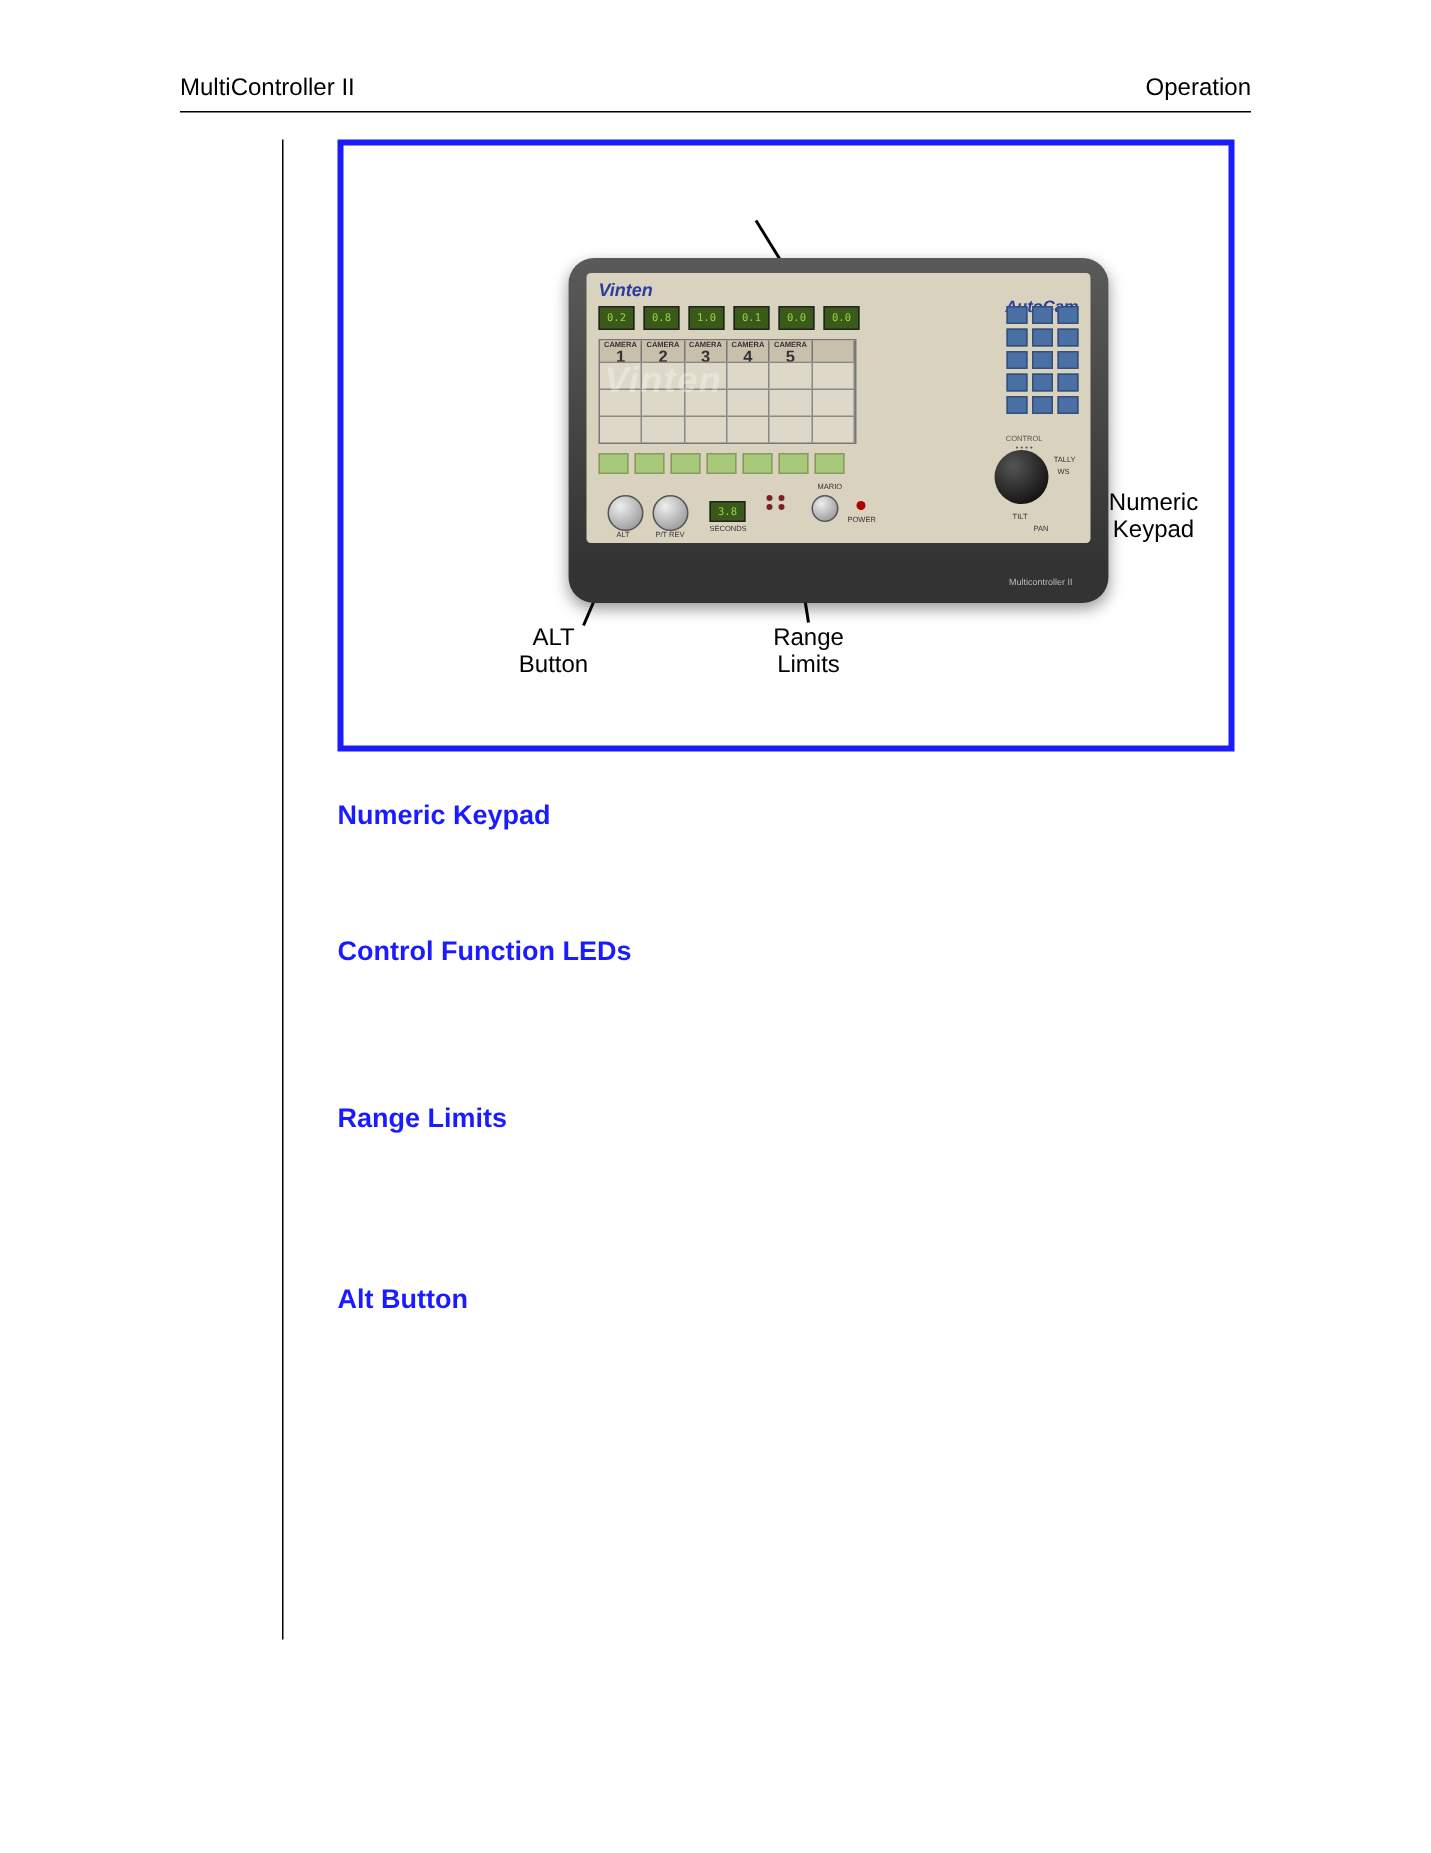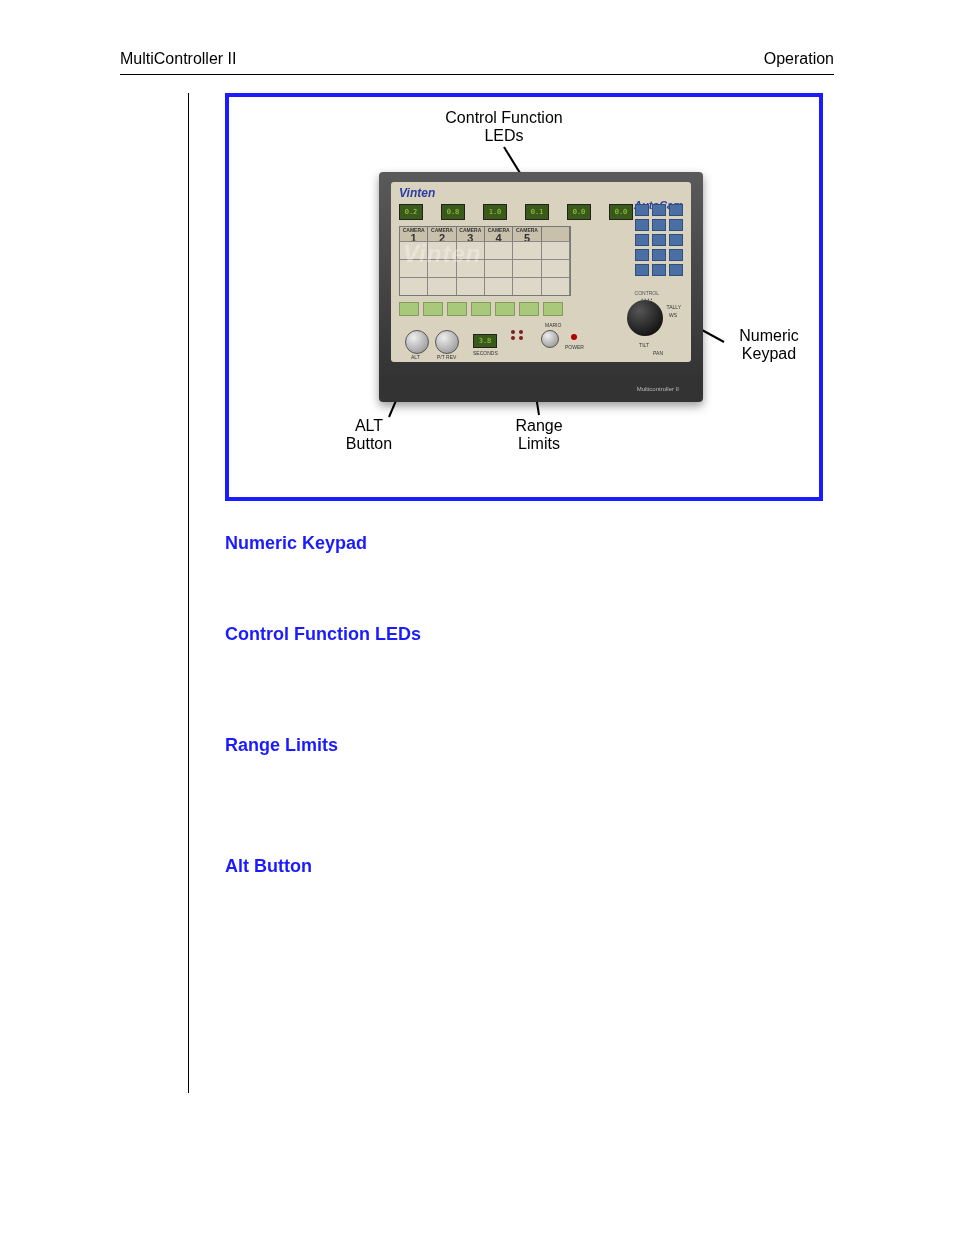--- a/index.html
+++ b/index.html
@@ -46,24 +46,24 @@
     height: 400px;
     position: relative;
     margin-top: 5px;
     margin-bottom: 30px;
     background: #fff;
   }
   .device {
     position: absolute;
     left: 150px;
     top: 75px;
-    width: 324px;
+    width: 360px;
     height: 230px;
     background: linear-gradient(to bottom, #5a5a5a, #333 90%);
-    border-radius: 4px;
+    border-radius: 17px;
     box-shadow: 0 4px 10px rgba(0,0,0,0.4);
   }
   .panel {
     position: absolute;
     left: 12px;
     right: 12px;
     top: 10px;
     bottom: 40px;
     background: #d9d2bf;
     border-radius: 3px;
@@ -84,21 +84,21 @@
     font-weight: bold;
     color: #2a3d9e;
     font-size: 11px;
     font-family: Arial, sans-serif;
     margin-top: 13px;
   }
   .lcd-row {
     position: absolute;
     top: 22px; left: 8px;
     display: flex;
-    gap: 18px;
+    gap: 6px;
   }
   .lcd {
     width: 22px; height: 14px;
     background: #3a5a1a;
     border: 1px solid #222;
     font-size: 7px;
     color: #9fd04a;
     text-align: center;
     line-height: 14px;
     font-family: monospace;
@@ -247,22 +247,20 @@
     <span>MultiController II</span>
     <span>Operation</span>
   </div>
 
   <div class="content-wrap">
     <div class="vrule"></div>
     <div class="main">
 
       <div class="figure">
 
-        <div class="callout" style="left:195px; top:12px; width:160px;"><span style="white-space:pre-line;">Control Function
-LEDs</span></div>
         <div class="callout" style="right:10px; top:230px; width:80px; text-align:center;"><span style="white-space:pre-line;">Numeric
 Keypad</span></div>
         <div class="callout" style="left:100px; top:320px; width:80px;"><span style="white-space:pre-line;">ALT
 Button</span></div>
         <div class="callout" style="left:270px; top:320px; width:80px;"><span style="white-space:pre-line;">Range
 Limits</span></div>
 
         <svg width="590" height="400" style="position:absolute;left:0;top:0;">
           <defs>
             <marker id="ah" markerWidth="10" markerHeight="10" refX="8" refY="3" orient="auto">

